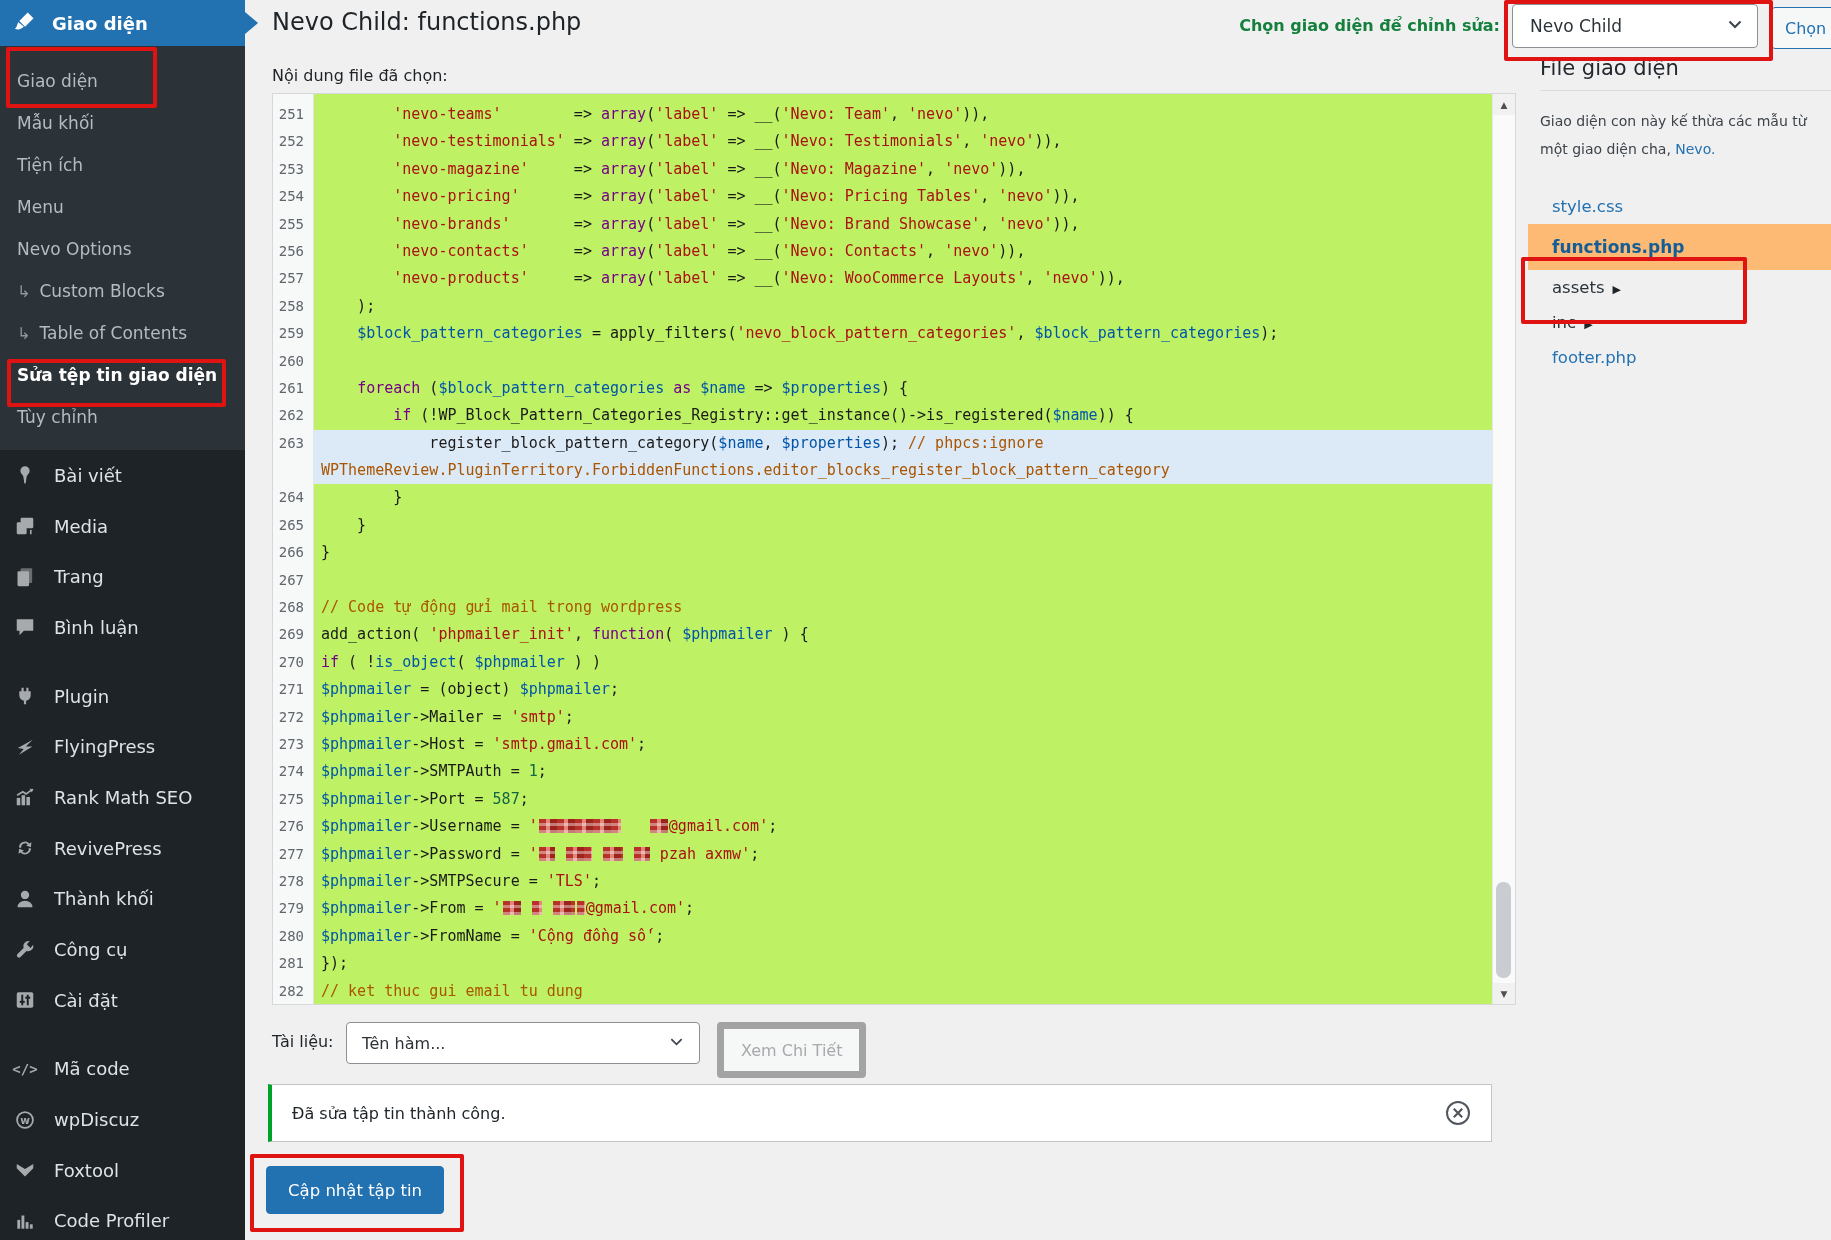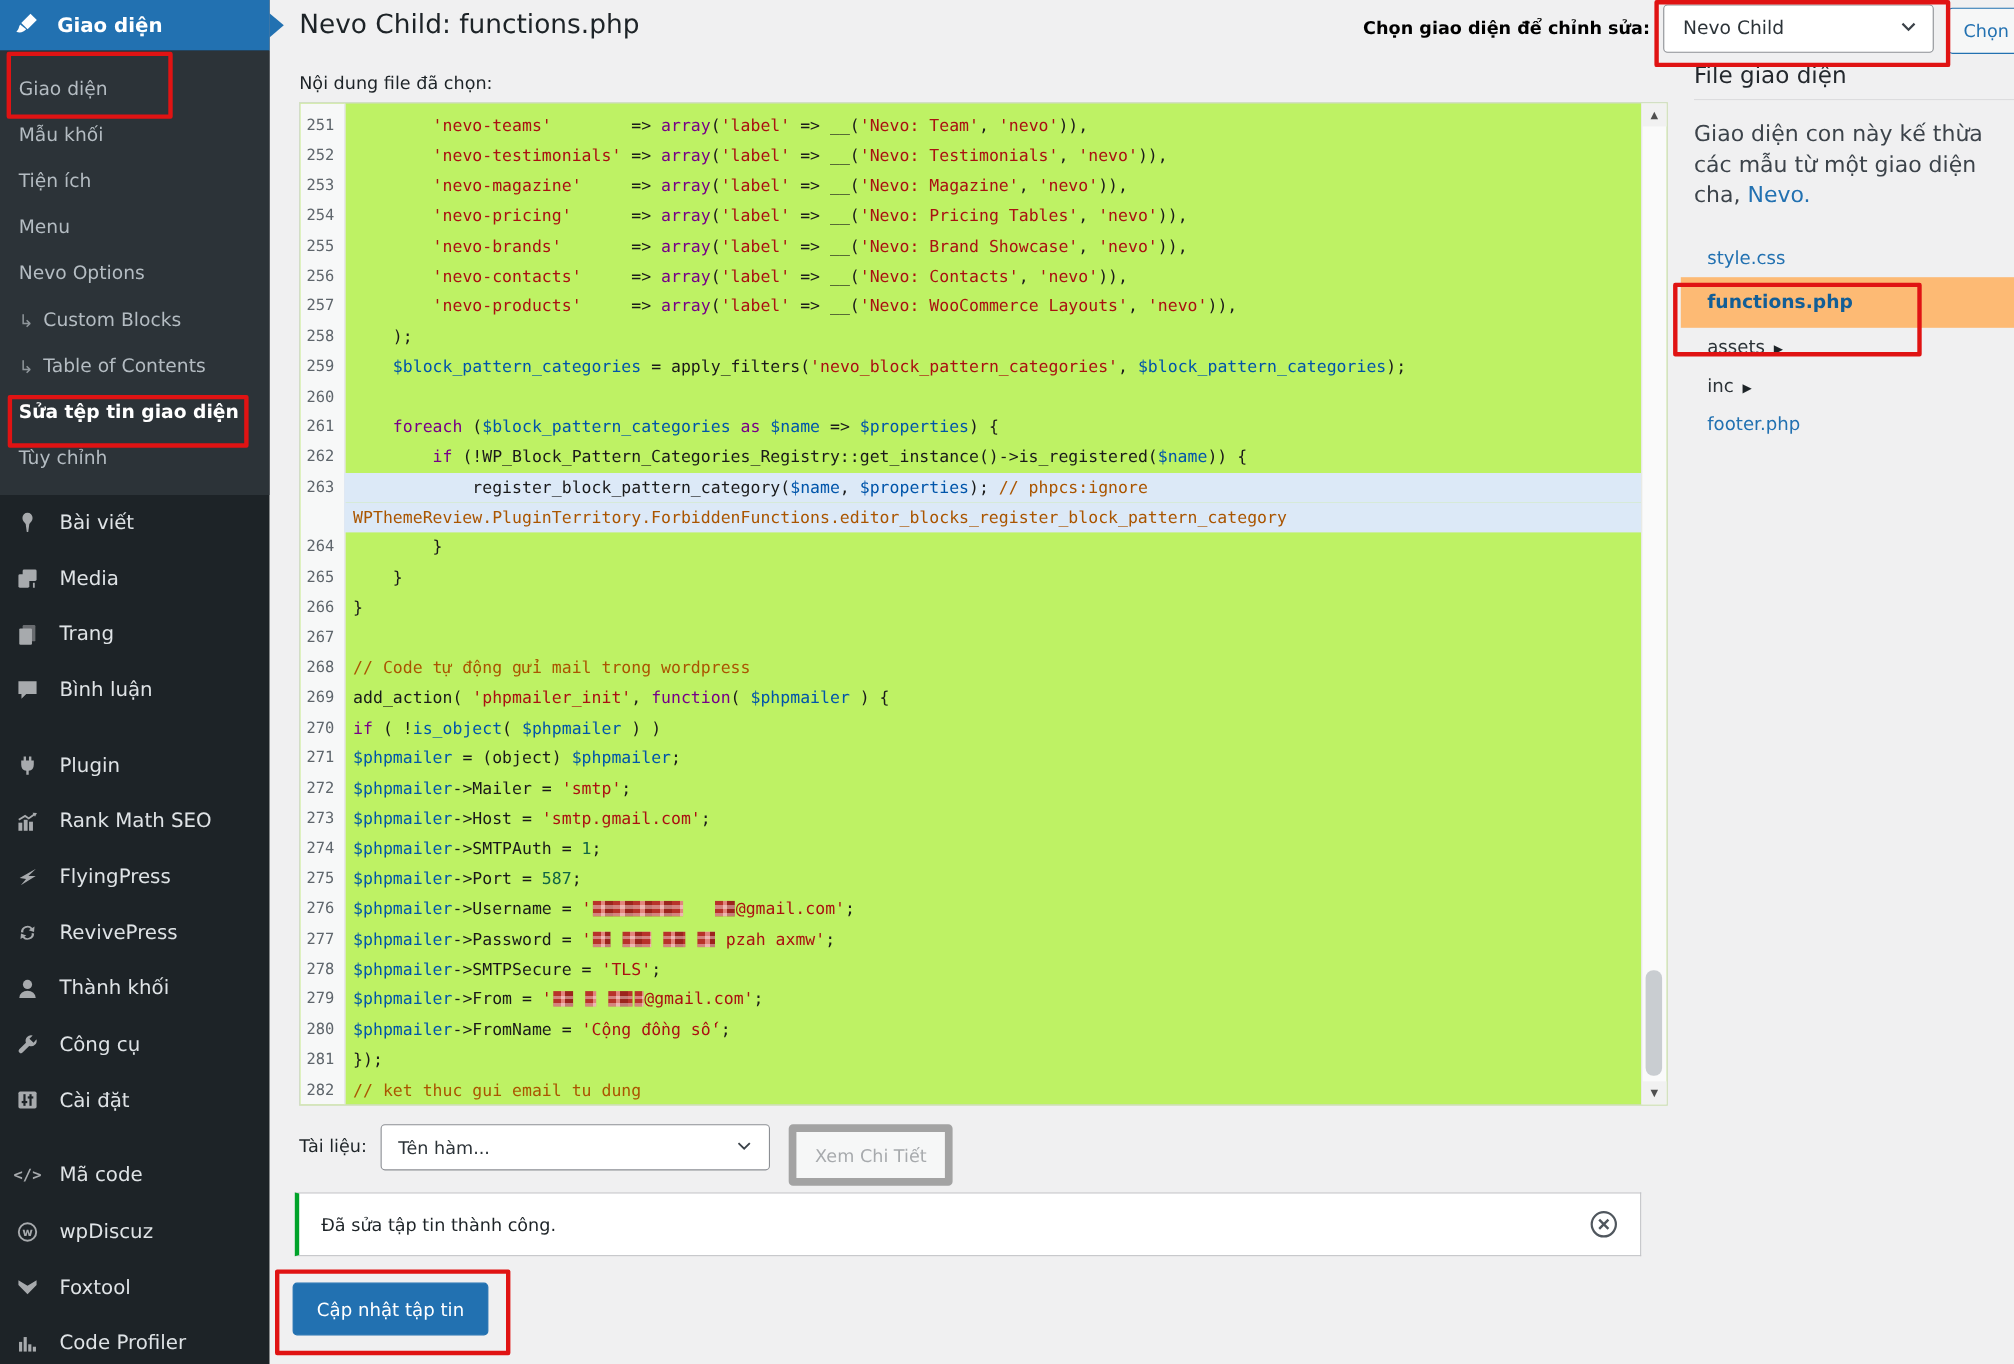--- a/index.html
+++ b/index.html
@@ -22,21 +22,21 @@
   .mi .micon{width:24px;height:22px;display:flex;align-items:center;justify-content:center;flex:0 0 24px;}
   .mi.gap{margin-top:18px;}
   .code-glyph{font-family:"DejaVu Sans Mono",monospace;font-size:14px;font-weight:700;color:#a7aaad;}
 
   
   .ann{position:absolute;border:4px solid #e01313;border-radius:2px;pointer-events:none;z-index:50;}
 
   
   #page-title{position:absolute;left:272px;top:8px;font-size:24px;font-weight:500;color:#1d2327;}
   #theme-switch-label{position:absolute;left:1205px;top:16px;width:295px;text-align:right;
-                      font-size:16px;font-weight:600;color:#000000;}
+                      font-size:16px;font-weight:600;color:#15803d;}
   #theme-select{position:absolute;left:1512px;top:4px;width:246px;height:44px;background:#fff;
                 border:1.5px solid #8c8f94;border-radius:4px;display:flex;align-items:center;
                 justify-content:space-between;padding:0 14px 0 17px;box-sizing:border-box;font-size:17px;color:#2c3338;}
   #choose-btn{position:absolute;left:1771px;top:7px;height:40px;padding:0 13px;background:#f6f7f7;
               border:1px solid #2271b1;border-radius:4px;color:#2271b1;font-size:16px;
               display:flex;align-items:center;}
   #content-label{position:absolute;left:272px;top:66px;font-size:16px;color:#1d2327;}
 
   
   #code-box{position:absolute;left:272px;top:93px;width:1244px;height:912px;background:#bef264;
@@ -57,21 +57,21 @@
   #code-scrollbar{flex:0 0 22px;background:#fafafa;border-left:1px solid #e7e7e7;position:relative;}
   .sb-btn{position:absolute;left:0;width:22px;height:21px;background:#f1f1f1;color:#505050;
           font-size:9px;display:flex;align-items:center;justify-content:center;}
   #sb-up{top:0;} #sb-down{bottom:0;}
   #sb-thumb{position:absolute;left:3px;top:788px;width:15px;height:96px;background:#c9cdd1;border-radius:7px;}
 
   
   #file-panel{position:absolute;left:1540px;top:0;width:291px;}
   .fp-title{margin-top:56px;font-size:21px;font-weight:500;color:#23282d;padding-bottom:10px;
             border-bottom:1px solid #dcdcde;}
-  .fp-desc{margin-top:16px;font-size:20px;line-height:28px;color:#3c434a;width:272px;}
+  .fp-desc{margin-top:16px;font-size:14px;line-height:28px;color:#3c434a;width:272px;}
   .fp-desc a{color:#2271b1;text-decoration:none;}
   #file-list{list-style:none;margin:26px 0 0 0;padding:0;font-size:16.5px;}
   #file-list li{padding:8px 0 8px 12px;color:#2271b1;cursor:pointer;}
   #file-list li.folder{color:#2c3338;}
   #file-list li .folder-arrow{font-size:11px;color:#1d2327;margin-left:8px;}
   #file-list li.active{background:#fdba74;font-weight:700;color:#135e96;font-size:17px;
                        padding:13px 0 13px 12px;margin-left:-12px;padding-left:24px;}
 
   
   #docs-label{position:absolute;left:272px;top:1032px;font-size:16px;color:#1d2327;}
@@ -178,36 +178,36 @@
         <span class="micon">
           <svg viewBox="0 0 20 20" width="22" height="22">
             <path fill="#a7aaad" d="M6.8 2.5v3.2h-2v3.5a5.2 5.2 0 0 0 4.2 5.1v3.2h2v-3.2a5.2 5.2 0 0 0 4.2-5.1V5.7h-2V2.5h-2v3.2H8.8V2.5Z"></path>
           </svg>
         </span>
         <span>Plugin</span>
       </div>
       <div class="mi">
         <span class="micon">
           <svg viewBox="0 0 20 20" width="22" height="22">
+            <path fill="#a7aaad" d="M3.5 11 17 3.5l-6.2 6h6L4.5 17l4.3-5.2Z"></path>
+          </svg>
+        </span>
+        <span>FlyingPress</span>
+      </div>
+      <div class="mi">
+        <span class="micon">
+          <svg viewBox="0 0 20 20" width="22" height="22">
             <rect fill="#a7aaad" x="2.5" y="10.8" width="3.2" height="6.7"></rect>
             <rect fill="#a7aaad" x="6.9" y="8.4" width="3.2" height="9.1"></rect>
             <rect fill="#a7aaad" x="11.3" y="10" width="3.2" height="7.5"></rect>
             <path fill="none" stroke="#a7aaad" stroke-width="1.5" d="M2.8 8.4 8 5.2l3 2.1 4.8-3.5"></path>
             <path fill="#a7aaad" d="M14.2 2.6l3.6.2-1.6 3.2z"></path>
           </svg>
         </span>
         <span>Rank Math SEO</span>
-      </div>
-      <div class="mi">
-        <span class="micon">
-          <svg viewBox="0 0 20 20" width="22" height="22">
-            <path fill="#a7aaad" d="M3.5 11 17 3.5l-6.2 6h6L4.5 17l4.3-5.2Z"></path>
-          </svg>
-        </span>
-        <span>FlyingPress</span>
       </div>
       <div class="mi">
         <span class="micon">
           <svg viewBox="0 0 20 20" width="22" height="22">
             <path fill="#a7aaad" d="M4.5 9.5A5.5 5.5 0 0 1 14 6l1.8-1.2-.4 4.6-4.4-1.6 1.6-1A3.5 3.5 0 0 0 6.6 9.8Z"></path>
             <path fill="#a7aaad" d="M15.5 10.5A5.5 5.5 0 0 1 6 14l-1.8 1.2.4-4.6 4.4 1.6-1.6 1a3.5 3.5 0 0 0 6-3.1Z"></path>
           </svg>
         </span>
         <span>RevivePress</span>
       </div>

